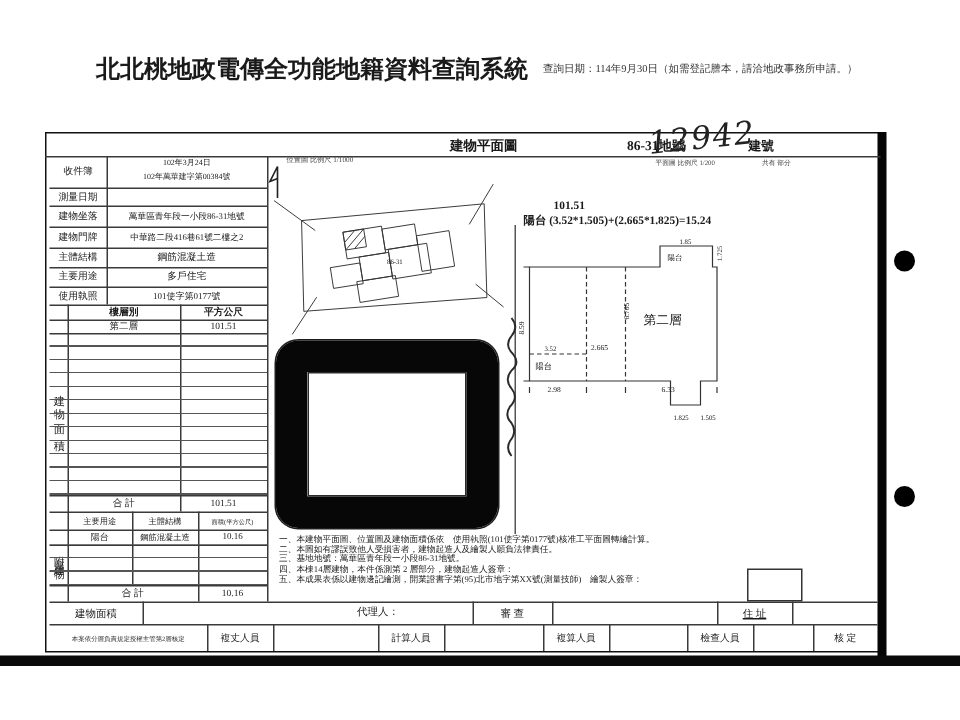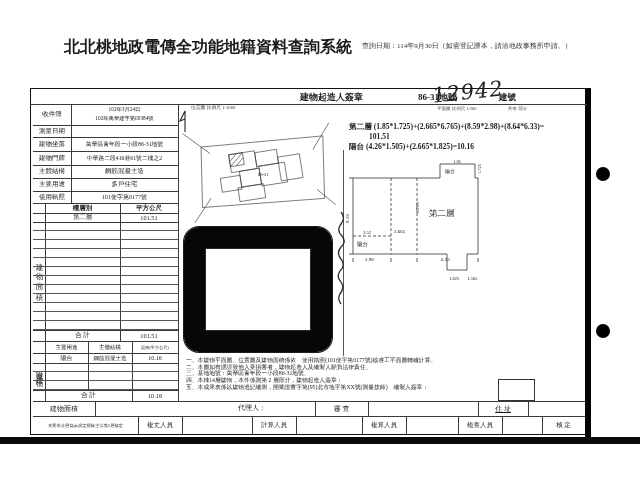--- a/index.html
+++ b/index.html
@@ -30,21 +30,21 @@
   <div class="abs txt" style="left:362px;top:42px;font-size:7px;color:#333;text-align:right;">查詢日期：114年9月30日（如需登記謄本，請洽地政事務所申請。）</div>
 
   <div class="abs" style="left:30px;top:88px;width:557px;height:347px;border:1.5px solid #111;"></div>
 
   <div class="abs" style="left:585px;top:88px;width:6px;height:350px;background:#050505;"></div>
   <div class="abs" style="left:0px;top:437px;width:640px;height:7px;background:#0a0a0a;"></div>
 
   <div class="abs dot" style="left:596px;top:167px;width:14px;height:14px;"></div>
   <div class="abs dot" style="left:596px;top:324px;width:14px;height:14px;"></div>
 
-  <div class="abs txt" style="left:300px;top:92px;font-size:9px;font-weight:bold;">建物起造人簽章</div>
+  <div class="abs txt" style="left:300px;top:92px;font-size:9px;font-weight:bold;">建物平面圖</div>
   <div class="abs txt" style="left:418px;top:92px;font-size:9px;font-weight:bold;">86-31地號</div>
   <div class="abs txt" style="left:432px;top:80px;font-size:21px;font-style:italic;transform:rotate(-6deg);letter-spacing:1px;color:#222;font-family:'DejaVu Serif',serif;">12942</div>
   <div class="abs txt" style="left:499px;top:93px;font-size:8.5px;font-weight:bold;">建號</div>
   <div class="abs hline" style="left:30px;top:104px;width:557px;"></div>
   <div class="abs txt" style="left:437px;top:106px;font-size:4.5px;color:#444;">平面圖 比例尺 1/200</div>
   <div class="abs txt" style="left:508px;top:106px;font-size:4.5px;color:#444;">共有 部分</div>
 
   <div class="abs hline" style="left:33px;top:125px;width:145px;"></div>
   <div class="abs hline" style="left:33px;top:137px;width:145px;"></div>
   <div class="abs hline" style="left:33px;top:151px;width:145px;"></div>
@@ -133,23 +133,22 @@
     <text x="78" y="64" font-size="4.5">86-31</text>
   </svg>
 
   <div class="abs blob" style="left:184px;top:227px;width:148px;height:125px;"></div>
 
   <div class="abs vline" style="left:343px;top:150px;height:206px;background:#555;"></div>
   <svg class="abs" style="left:334px;top:210px;" width="14" height="96" viewBox="0 0 14 96">
     <path d="M7 2 q5 6 0 12 q-5 6 1 12 q5 6 -1 11 q-5 6 0 12 q5 6 -1 12 q-4 6 1 11 q4 6 -1 12 q-3 5 1 10" fill="none" stroke="#2a2a2a" stroke-width="1.3"></path>
   </svg>
 
-  <div class="abs txt" style="left:349px;top:123px;font-size:7.6px;font-weight:bold;">第二層 (1.85*1.725)+(2.665*6.765)+(8.59*2.98)+(8.64*6.33)=</div>
   <div class="abs txt" style="left:369px;top:133px;font-size:7.6px;font-weight:bold;">101.51</div>
-  <div class="abs txt" style="left:349px;top:143px;font-size:7.6px;font-weight:bold;">陽台 (4.26*1.505)+(2.665*1.825)=10.16</div>
+  <div class="abs txt" style="left:349px;top:143px;font-size:7.6px;font-weight:bold;">陽台 (3.52*1.505)+(2.665*1.825)=15.24</div>
 
   <svg class="abs" style="left:345px;top:158px;" width="235" height="145" viewBox="0 0 235 145">
     <g stroke="#333" stroke-width="0.8" fill="none">
 
       <path d="M8 20 H95 V6 H130 V20 H133 V96 H122 V112 H102 V96 H8 Z"></path>
 
       <line x1="8" y1="78" x2="46" y2="78" stroke-dasharray="3 2"></line>
 
       <line x1="46" y1="20" x2="46" y2="96" stroke-dasharray="3 2"></line>
       <line x1="72" y1="20" x2="72" y2="96" stroke-dasharray="3 2"></line>

